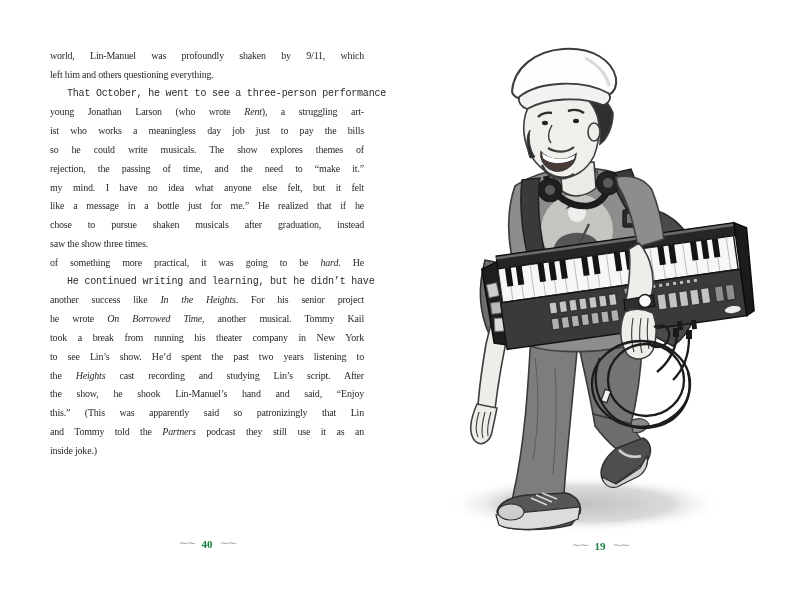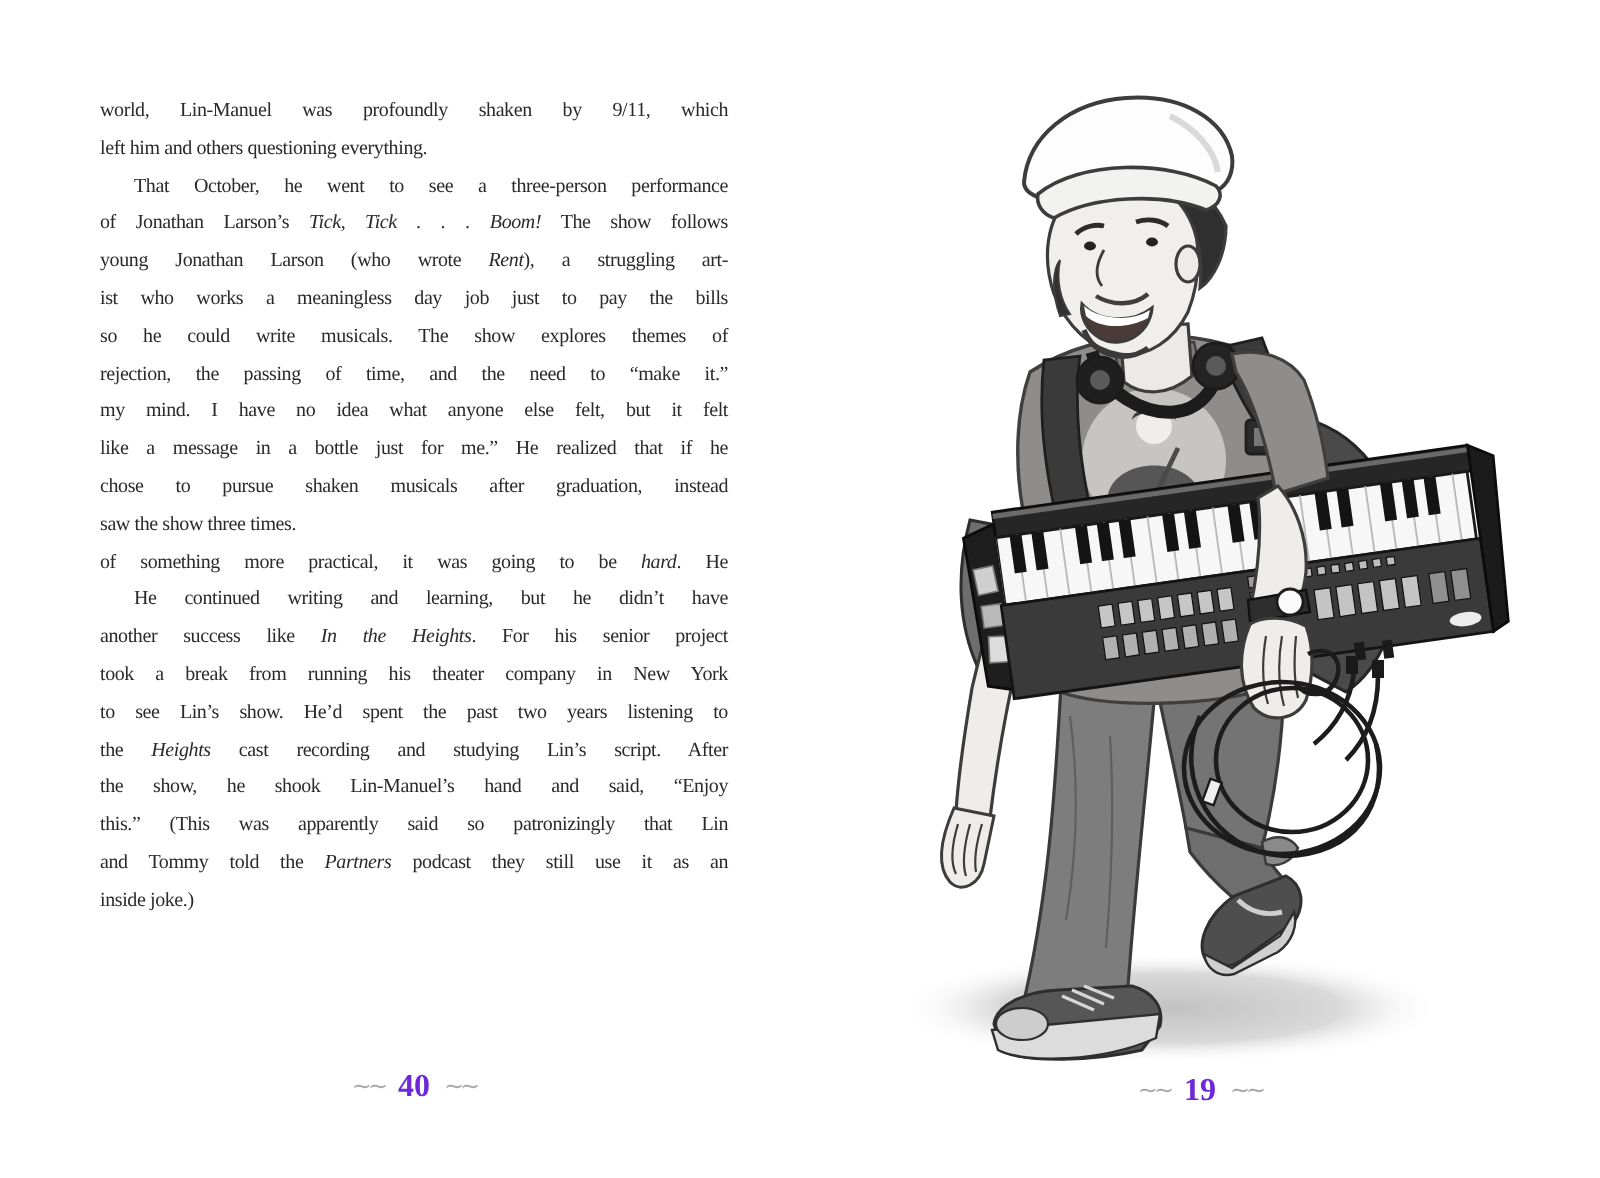--- a/index.html
+++ b/index.html
@@ -12,61 +12,61 @@
   .body-text{
     position:absolute;left:50px;top:47px;width:314px;
     font-size:10px;line-height:18.8px;color:#2a2a2a;
     letter-spacing:-0.2px;
   }
   .tline{
     text-align:justify;text-align-last:justify;
     height:18.8px;white-space:nowrap;
   }
   .tline.plast{text-align-last:left;}
-  .tline.ind{text-indent:17px;}
+  .tline.ind{text-indent:17px;font-family:Liberation Mono, monospace;}
   .tline .it{font-style:italic;}
   
   .folio{
     position:absolute;display:flex;align-items:center;justify-content:center;
     gap:7px;height:20px;
   }
   .folio-left{left:50px;top:534px;width:314px;}
   .folio-right{left:445px;top:536px;width:310px;}
   .tildes{
     font-family:"DejaVu Sans",sans-serif;font-size:12px;color:#a9a9a9;
     letter-spacing:-2px;line-height:1;transform:translateY(-1px);
   }
   .pagenum{
-    font-size:16px;color:#6d28d9;font-weight:bold;line-height:1;
+    font-size:11px;color:#15803d;font-weight:bold;line-height:1;
   }
   
   .illo{position:absolute;left:435px;top:28px;width:335px;height:515px;}
 </style>
 </head>
 <body>
 
 <div class="spread">
 
   <div>
     <div class="body-text">
         <div class="tline"><span>world, Lin-Manuel was profoundly shaken by 9/11, which</span></div>
         <div class="tline plast"><span>left him and others questioning everything.</span></div>
         <div class="tline ind"><span>That October, he went to see a three-person performance</span></div>
-        <div class="tline"><span>of Jonathan Larson’s </span><span class="it">Tick, Tick . . . Boom!</span><span> The show follows</span></div>
         <div class="tline"><span>young Jonathan Larson (who wrote </span><span class="it">Rent</span><span>), a struggling art-</span></div>
         <div class="tline"><span>ist who works a meaningless day job just to pay the bills</span></div>
         <div class="tline"><span>so he could write musicals. The show explores themes of</span></div>
         <div class="tline"><span>rejection, the passing of time, and the need to “make it.”</span></div>
         <div class="tline"><span>my mind. I have no idea what anyone else felt, but it felt</span></div>
         <div class="tline"><span>like a message in a bottle just for me.” He realized that if he</span></div>
         <div class="tline"><span>chose to pursue shaken musicals after graduation, instead</span></div>
         <div class="tline plast"><span>saw the show three times.</span></div>
         <div class="tline"><span>of something more practical, it was going to be </span><span class="it">hard</span><span>. He</span></div>
         <div class="tline ind"><span>He continued writing and learning, but he didn’t have</span></div>
         <div class="tline"><span>another success like </span><span class="it">In the Heights</span><span>. For his senior project</span></div>
+        <div class="tline"><span>he wrote </span><span class="it">On Borrowed Time</span><span>, another musical. Tommy Kail</span></div>
         <div class="tline"><span>took a break from running his theater company in New York</span></div>
         <div class="tline"><span>to see Lin’s show. He’d spent the past two years listening to</span></div>
         <div class="tline"><span>the </span><span class="it">Heights</span><span> cast recording and studying Lin’s script. After</span></div>
         <div class="tline"><span>the show, he shook Lin-Manuel’s hand and said, “Enjoy</span></div>
         <div class="tline"><span>this.” (This was apparently said so patronizingly that Lin</span></div>
         <div class="tline"><span>and Tommy told the </span><span class="it">Partners</span><span> podcast they still use it as an</span></div>
         <div class="tline plast"><span>inside joke.)</span></div>
       </div>
     <div class="folio folio-left">
       <span class="tildes">∼∼</span>

